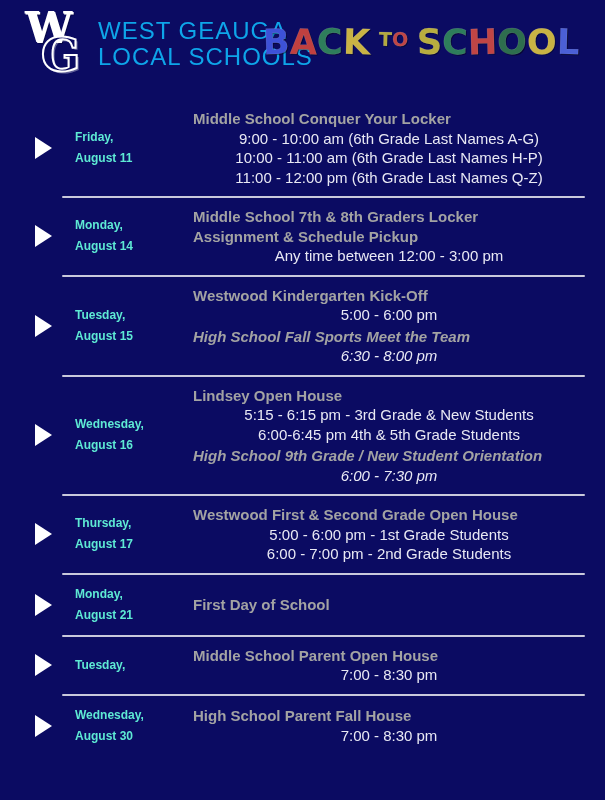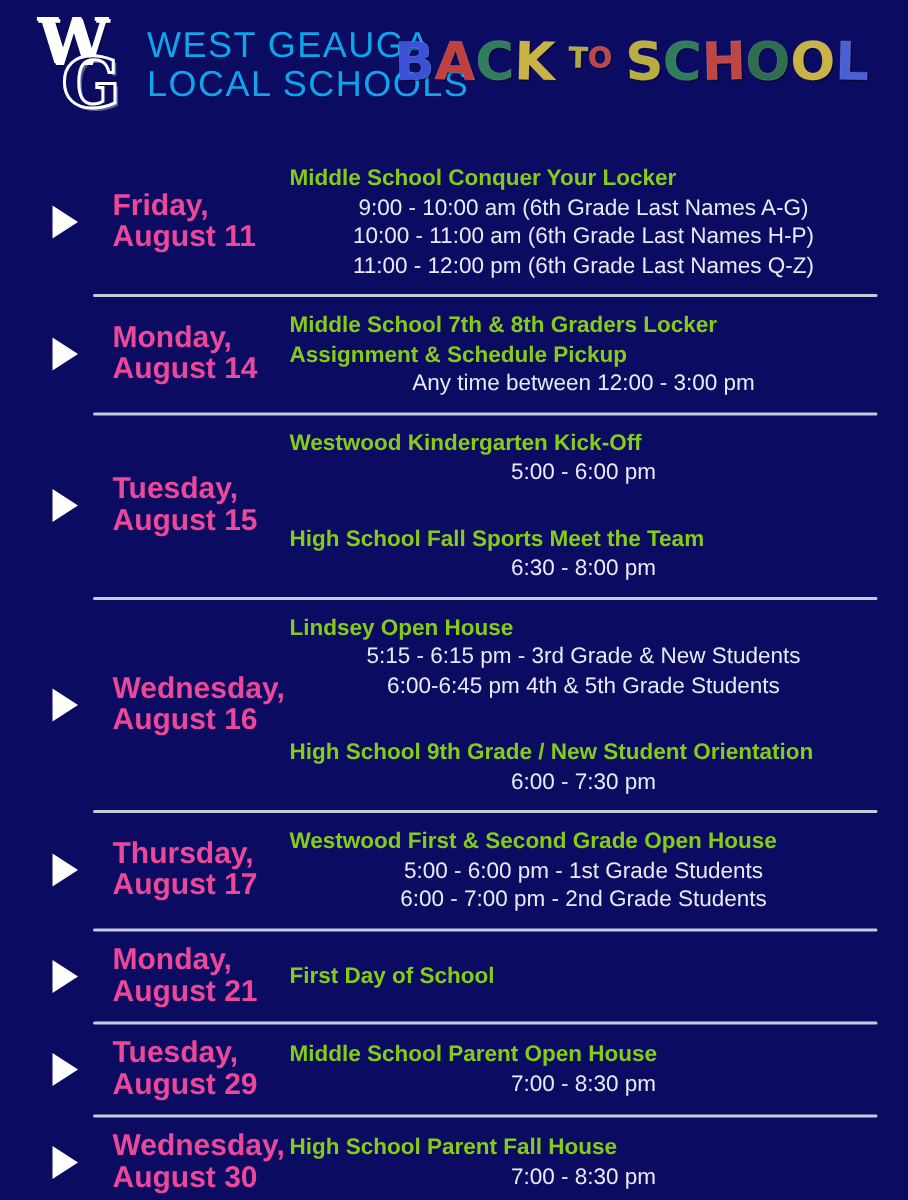--- a/index.html
+++ b/index.html
@@ -58,25 +58,25 @@
     padding:9px 20px 9px 0;
     min-height:56px;
   }
   .cell-arrow { align-self:center; }
   .arrow {
     display:block; width:0; height:0; margin-left:35px;
     border-left:17px solid #ffffff;
     border-top:11px solid transparent;
     border-bottom:11px solid transparent;
   }
-  .cell-date { color:#ec4899; font-weight:700; font-size:20px; }
+  .cell-date { color:#5eead4; font-weight:700; font-size:12px; }
   .cell-date div { line-height:21px; white-space:nowrap; }
   .cell-details { color:#e9e9f4; font-size:15px; }
-  .event + .event { margin-top:25px; }
-  .event-title { color:#84cc16; font-weight:700; }
+  .event + .event { margin-top:2px;font-style:italic; }
+  .event-title { color:#a3a3a3; font-weight:700; }
   .event-title div { line-height:19.5px; white-space:nowrap; }
   .event-line { line-height:19.5px; white-space:nowrap;text-align:center; }
   .divider {
     height:2px; background:#c9c9dc;
     margin-left:62px; margin-right:20px;
     border-radius:1px;
   }
 </style>
 </head>
 <body>
@@ -261,21 +261,20 @@
   </div>
 
   <div class="divider"></div>
 
   <div class="row">
     <div class="cell-arrow">
       <span class="arrow"></span>
     </div>
     <div class="cell-date">
       <div class="date-l1">Tuesday,</div>
-      <div class="date-l2">August 29</div>
     </div>
     <div class="cell-details">
   <div class="event">
     <div class="event-title">
               <div>Middle School Parent Open House</div>
             </div>
 
   <div class="event-line">7:00 - 8:30 pm</div>
 </div>
 </div>

